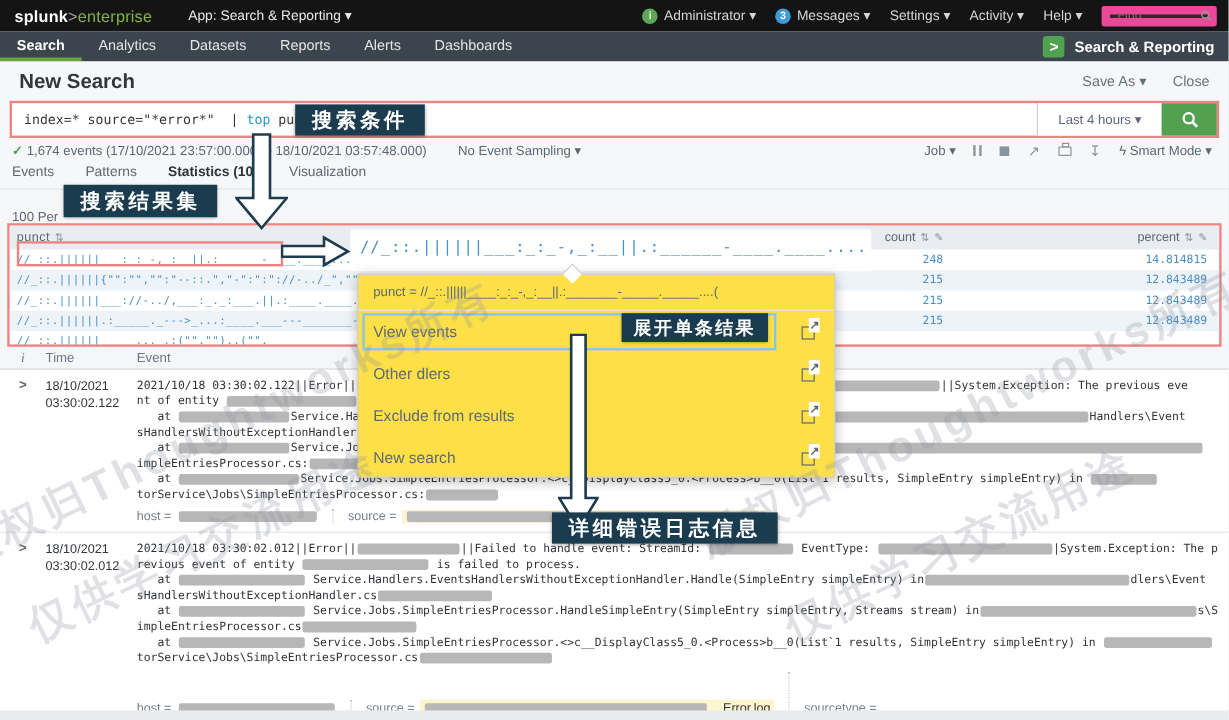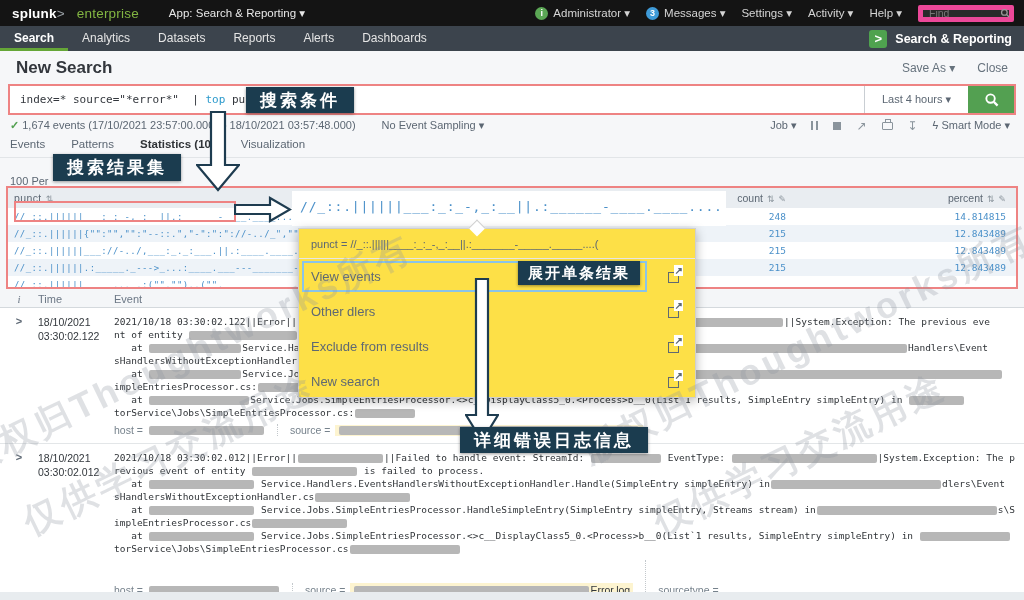--- a/index.html
+++ b/index.html
@@ -4,28 +4,28 @@
 <style>
   * { margin:0; padding:0; box-sizing:border-box; }
   body { font-family:"Liberation Sans", sans-serif; background:#ddd; }
   .screen { position:relative; width:1024px; height:600px; background:#f6f7f9; overflow:hidden; }
 
   
   .topbar { position:absolute; top:0; left:0; width:100%; height:26px; background:#141414; display:flex; align-items:center; justify-content:space-between; z-index:10; }
   .topbar-left { display:flex; align-items:center; }
   .logo { margin-left:12px; font-size:13.5px; font-weight:bold; color:#fff; letter-spacing:.2px; }
   .logo .gt { color:#9aa0a6; font-weight:normal; }
-  .logo .prod { color:#82b542; font-weight:normal;margin-left:12px; }
+  .logo .prod { color:#82b542; font-weight:normal; }
   .appmenu { margin-left:30px; font-size:11.5px; color:#e8e8e8; }
   .topbar-right { display:flex; align-items:center; gap:16px; margin-right:10px; font-size:11.5px; color:#d5d5d5; }
   .tmenu { display:flex; align-items:center; gap:5px; cursor:pointer; }
   .avatar { width:13px; height:13px; border-radius:50%; background:#5ba755; color:#fff; font-size:9px; font-weight:bold; text-align:center; line-height:13px; }
   .badge { width:13px; height:13px; border-radius:50%; background:#3f9bd8; color:#fff; font-size:9px; font-weight:bold; text-align:center; line-height:13px; }
   .findbox { position:relative; }
-  .findbox input { width:96px; height:17px; background:#2a2a2a; border:5px solid #ec4899; border-radius:2px; color:#cfcfcf; font-size:10.5px; padding:0 18px 0 6px; font-family:"Liberation Sans",sans-serif; }
+  .findbox input { width:96px; height:17px; background:#2a2a2a; border:7px solid #ec4899; border-radius:2px; color:#cfcfcf; font-size:10.5px; padding:0 18px 0 6px; font-family:"Liberation Sans",sans-serif; }
   .findbox svg { position:absolute; right:4px; top:3px; color:#9a9a9a; }
 
   
   .appbar { position:absolute; top:26px; left:0; width:100%; height:25px; background:#3c444d; display:flex; align-items:stretch; justify-content:space-between; z-index:10; }
   .appbar-tabs { display:flex; }
   .appbar-tabs .tab { padding:0 14px; font-size:12px; color:#e5e5e5; line-height:25px; cursor:pointer; }
   .appbar-tabs .tab.active { color:#fff; font-weight:bold; box-shadow:inset 0 -3px 0 #65a637; }
   .appbar-right { display:flex; align-items:center; gap:8px; margin-right:12px; }
   .appicon { width:18px; height:18px; border-radius:3px; background:#4fa24f; color:#fff; font-weight:bold; font-size:13px; text-align:center; line-height:17px; }
   .applabel { color:#fff; font-size:12.5px; font-weight:bold; }
@@ -80,21 +80,21 @@
   .evrow { display:flex; padding:7px 8px 7px 0; border-bottom:1px solid #e3e6e8; }
   .expander { width:38px; text-align:center; color:#5c6773; font-size:11px; font-weight:bold; cursor:pointer; }
   .evtime { width:76px; font-size:10.5px; color:#32373c; line-height:14px; }
   .evbody { flex:1; min-width:0; font-family:"DejaVu Sans Mono",monospace; font-size:9.5px; color:#2f3337; }
   .ln { white-space:pre; overflow:hidden; height:13px; line-height:13px; }
   .redact { display:inline-block; height:9px; background:#b7b7b7; border-radius:2px; vertical-align:middle; margin:0 1px; }
   .fline { margin-top:5px; font-size:10.5px; font-family:"Liberation Sans",sans-serif; color:#76828c; display:flex; align-items:center; }
   .fgroup { display:flex; align-items:center; gap:5px; }
   .fgroup.sep { border-left:1px dotted #c3c8cc; margin-left:12px; padding-left:12px; }
   .fvalue { color:#32373c; font-weight:bold;margin-top:48px; }
-  .ychip { background:#fdf4d0; padding:1px 3px; display:inline-flex; align-items:center; gap:0; }
+  .ychip { background:#fdf4d0; padding:1px 3px; display:inline-flex; align-items:center; gap:12px; }
   .ychip .ytext { color:#32373c; font-family:"Liberation Sans",sans-serif; }
   .efooter { position:absolute; left:0; bottom:0; width:100%; height:8px; background:#e8ecef; }
 
   
   .bigback { position:absolute; top:191px; left:292px; width:434px; height:35px; background:#fff; z-index:30; }
   .bigpunct { position:absolute; top:199px; left:300px; width:424px; font-family:"DejaVu Sans Mono",monospace; font-size:13px; letter-spacing:.8px; color:#4a90c9; white-space:pre; overflow:hidden; z-index:31; }
   .popup { position:absolute; top:228px; left:298px; width:398px; height:170px; background:#fde047; border:1px solid #cfcfcf; box-shadow:0 3px 10px rgba(0,0,0,.3); z-index:40; }
   .popup .notch { position:absolute; top:-7px; left:172px; width:12px; height:12px; background:#fff; border-left:1px solid #cfcfcf; border-top:1px solid #cfcfcf; transform:rotate(45deg); }
   .pfield { height:30px; line-height:30px; padding:0 12px; font-size:11px; color:#5c6773; border-bottom:1px solid #e6e6e6; white-space:pre; overflow:hidden; }
   .pitem { height:35px; display:flex; align-items:center; justify-content:space-between; padding:0 14px 0 12px; font-size:13px; color:#5f6972; cursor:pointer; position:relative; }

